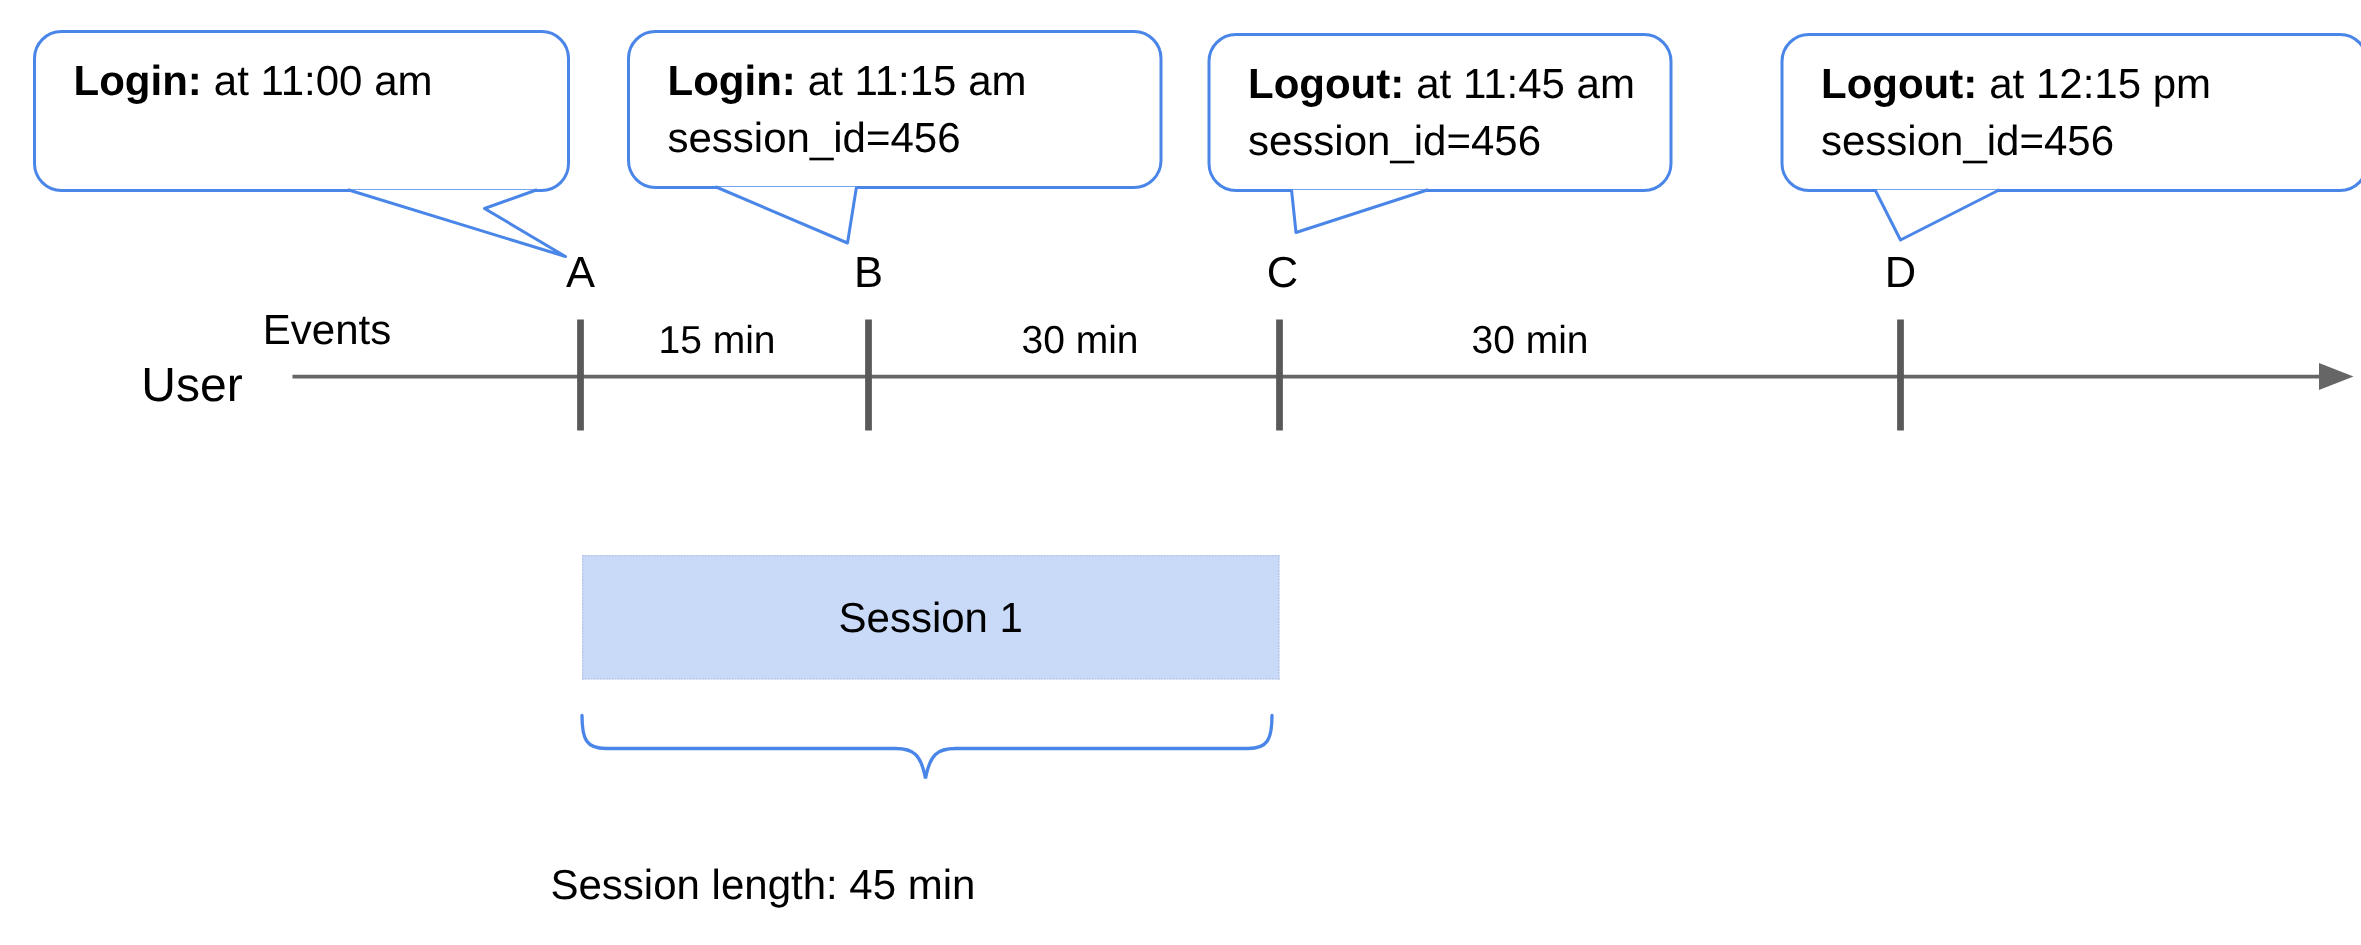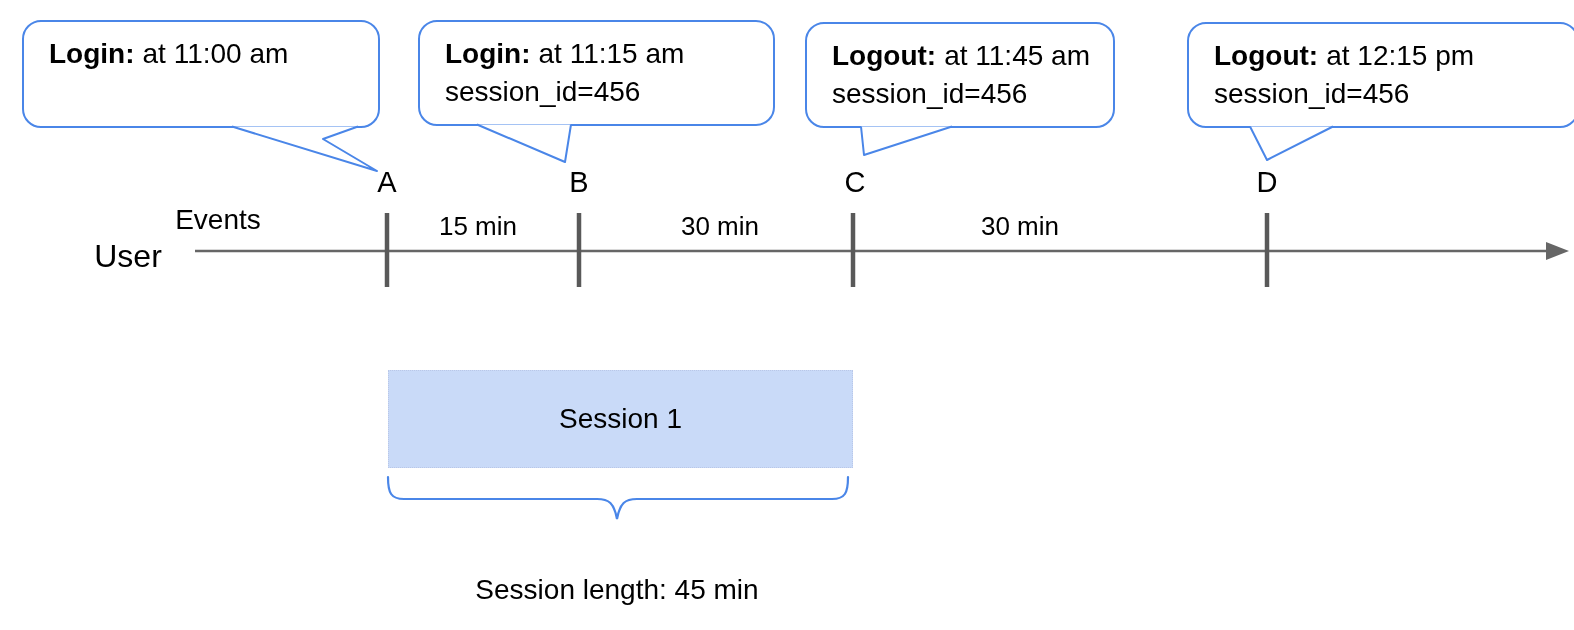--- a/index.html
+++ b/index.html
@@ -40,31 +40,31 @@
   
   .lbl { position: absolute; text-align: center; z-index: 3; }
   .events-label { left: 158px; top: 168px; width: 120px; font-size: 28px; margin-top: 36px; }
   .user-label   { left: 88px;  top: 238px; width: 80px;  font-size: 32px; text-align: center; }
   .event-letter { top: 166px; width: 44px; font-size: 29px; }
   .interval     { top: 200px; width: 130px; font-size: 26px; margin-top: 11px; }
 
   
   .session-box {
     position: absolute;
-    left: 388px; top: 370px; width: 465px; height: 98px;
+    left: 388px; top: 370px; width: 465px; height: 83px;
     background: var(--session-box-fill, #c9daf8);
     border: 1px dotted #b9c7e8;
     display: flex; align-items: center; justify-content: center;
     font-size: 28px;
     z-index: 1;
   }
   .session-length {
     position: absolute;
     left: 367px; top: 574px; width: 500px;
-    text-align: center;
+    text-align: left;
     font-size: 28px;
     z-index: 3;
   }
 </style>
 </head>
 <body>
 
 <div id="canvas" style="--accent-blue: #4a86e8; --session-box-fill: #c9daf8; --axis-gray: #666666; --tick-gray: #595959; --text-black: #000000;">
 
   <div class="callout" style="left:22px; top:20px; width:358px; height:108px;">

